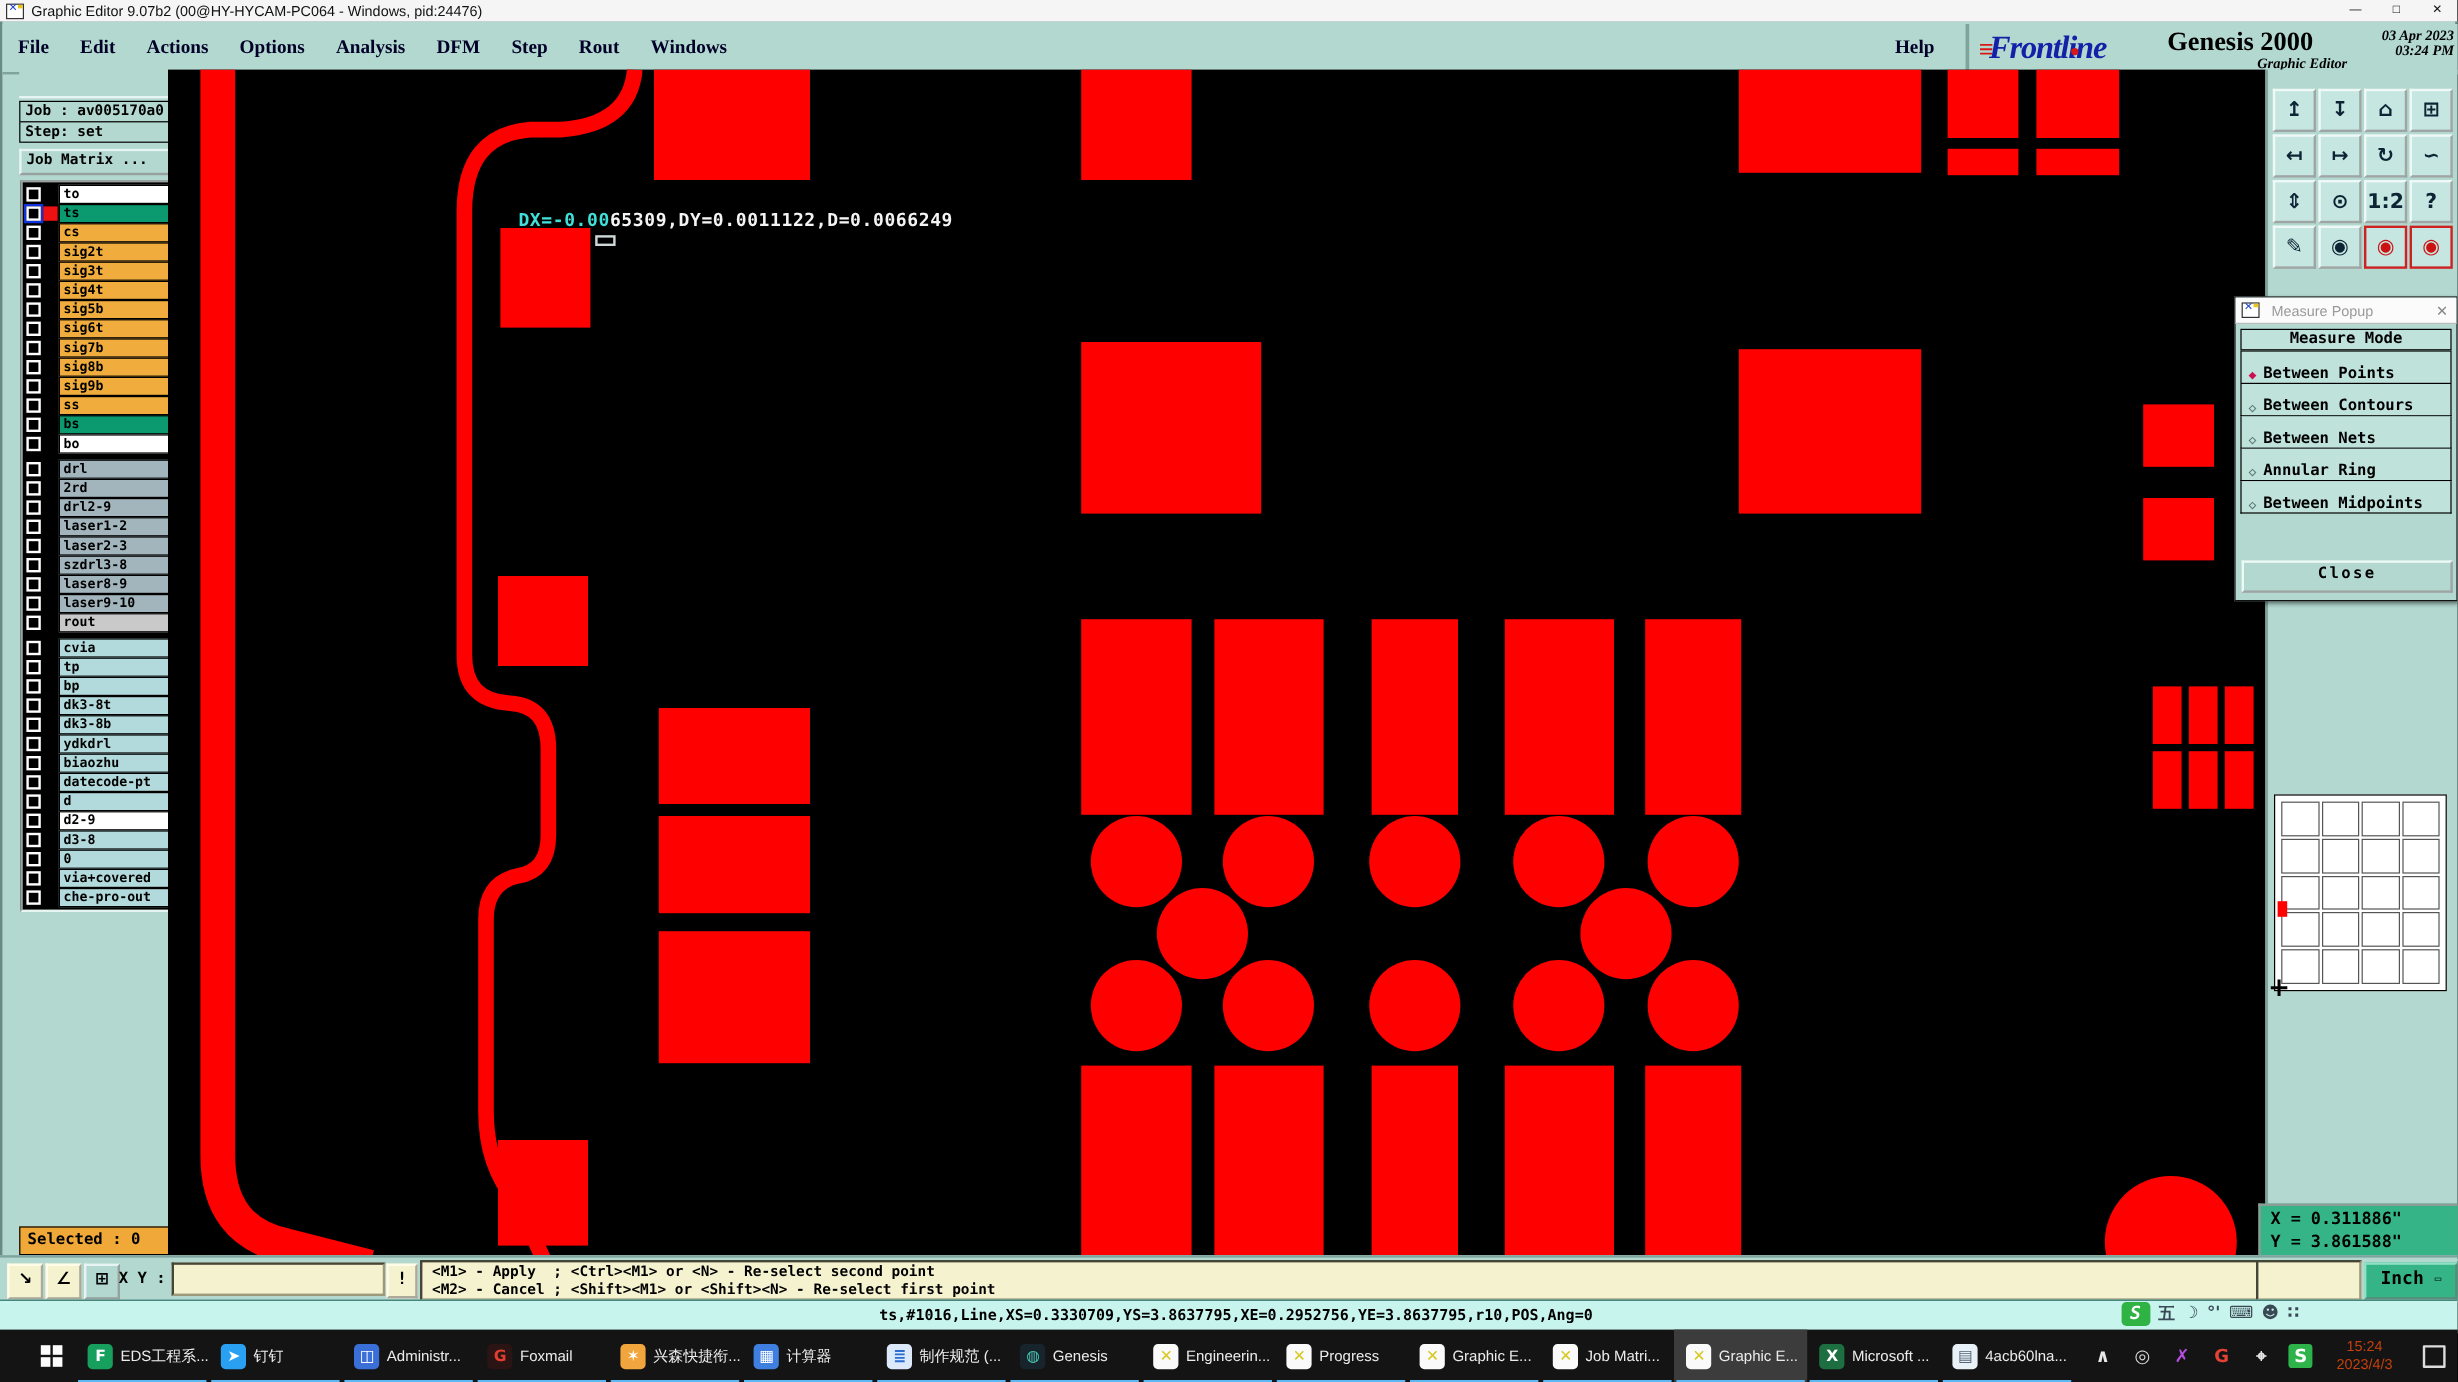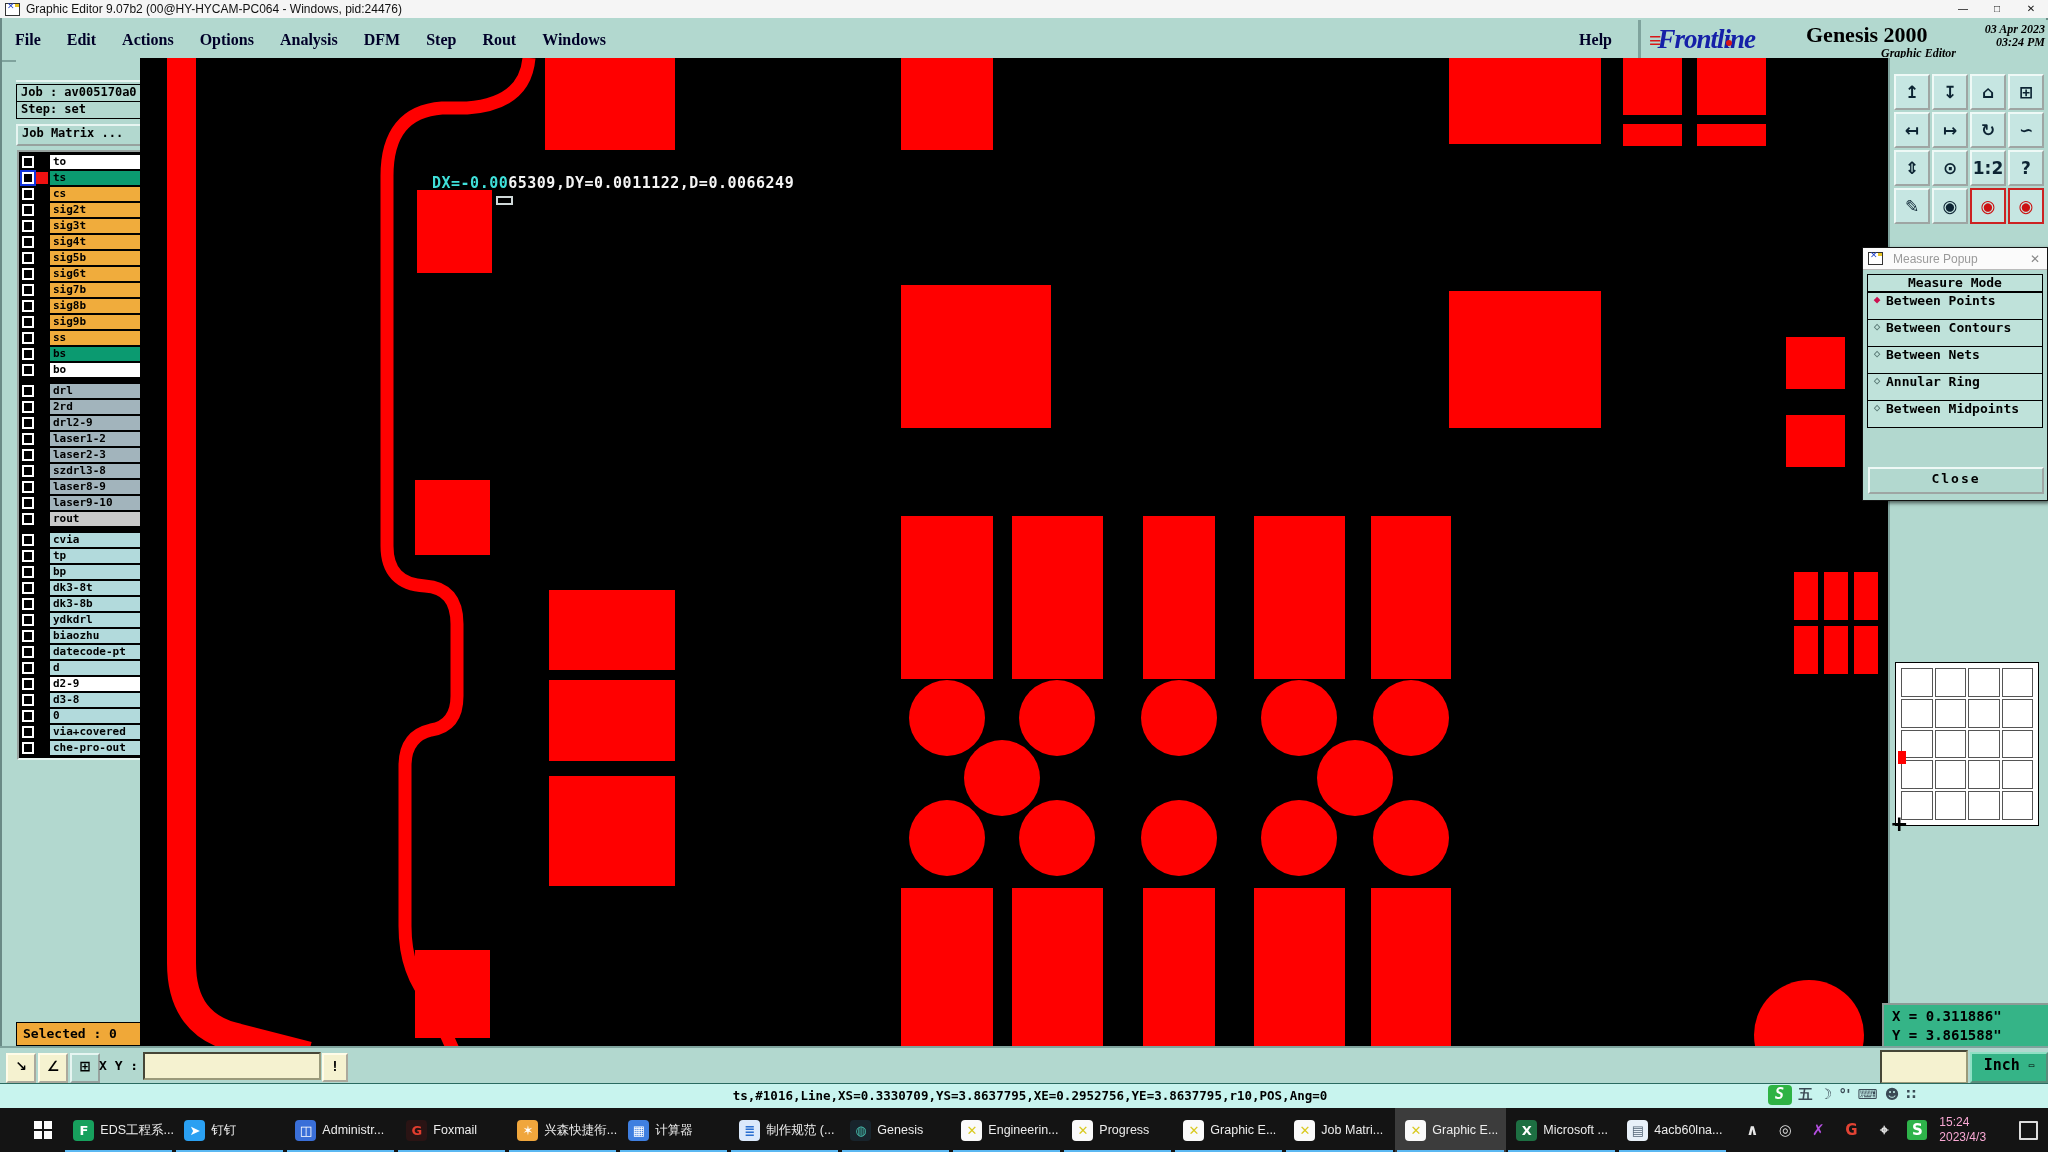--- a/index.html
+++ b/index.html
@@ -71,21 +71,21 @@
             font-weight:bold;font-size:14px;line-height:19px;color:#000;padding:2px 0 0 8px;white-space:pre;}
   
   .popup{left:1862px;top:247px;width:184px;height:252px;background:#b2d8cf;border:1px solid #111;box-shadow:2px 2px 4px rgba(0,0,0,.6);}
   .ptitle{height:21px;background:#fbfbfb;display:flex;align-items:center;font-family:"Liberation Sans",sans-serif;
           font-size:12px;color:#9a9a9a;border-bottom:1px solid #bbb;}
   .ptitle .txt{margin-left:4px;}
   .pclosex{margin-left:auto;margin-right:7px;color:#888;font-size:12px;}
   .phead{margin:4px 4px 0 4px;border:1px solid #000;background:#bfe2da;font-weight:bold;font-size:13px;
          text-align:center;height:16px;line-height:15px;color:#000;}
   .popt{margin:0 4px;border:1px solid #000;border-top:none;background:#bfe2da;height:26px;display:flex;
-        align-items:flex-start;font-weight:bold;font-size:13px;color:#000;}
+        align-items:flex-end;font-weight:bold;font-size:13px;color:#000;}
   .popt:first-of-type{border-top:1px solid #000;}
   .radio{width:18px;text-align:center;color:#5a7a76;font-size:11px;}
   .radio:before{content:"◇";}
   .popt.on .radio:before{content:"◆";color:#cc1050;}
   .pclose{position:absolute;left:5px;bottom:6px;width:172px;height:23px;background:#b2d8cf;border:2px outset #eef9f6;
           font-weight:bold;font-size:13px;text-align:center;line-height:20px;letter-spacing:2px;color:#000;}
   
   .bbar{left:0;top:1046px;width:2048px;height:37px;background:#b2d8cf;border-top:2px solid #7fa39d;}
   .bbtn{position:absolute;top:5px;width:26px;height:26px;background:#f5f2d0;border:2px outset #fffce8;
         font-weight:bold;font-size:14px;text-align:center;line-height:23px;color:#000;font-family:"DejaVu Sans",sans-serif;}
@@ -116,21 +116,21 @@
   .winlogo i{background:#fdfdfd;}
   .titem{width:111px;display:flex;align-items:center;position:relative;flex:none;}
   .titem.active{background:#3c3c3c;}
   .titem:after{content:"";position:absolute;left:2px;right:2px;bottom:0;height:2px;background:#5bb8f2;}
   .ticon{width:21px;height:21px;border-radius:4px;margin:0 6px 0 10px;flex:none;display:flex;align-items:center;
          justify-content:center;font-weight:bold;font-size:13px;font-family:"DejaVu Sans",sans-serif;}
   .tlabel{color:#ececec;font-size:12.5px;white-space:nowrap;overflow:hidden;}
   .tray{margin-left:14px;display:flex;align-items:center;gap:13px;}
   .trayicon{font-size:15px;font-weight:bold;font-family:"DejaVu Sans",sans-serif;width:20px;height:20px;
             display:flex;align-items:center;justify-content:center;border-radius:3px;}
-  .clock{margin-left:12px;width:72px;text-align:left;color:#f9a8d4;font-size:12px;line-height:15px;align-self:center;}
+  .clock{margin-left:12px;width:72px;text-align:center;color:#c2410c;font-size:12px;line-height:15px;align-self:center;}
   .notif{width:17px;height:15px;border:2px solid #ddd;margin:0 10px 0 18px;align-self:center;border-radius:1px;}
 </style>
 </head>
 <body>
 
 <div class="abs titlebar">
   <span class="titleicon"></span>
   <span>Graphic Editor 9.07b2 (00@HY-HYCAM-PC064 - Windows, pid:24476)</span>
   <span class="wctrl">
     <span>—</span>
@@ -714,20 +714,21 @@
   <div class="pclose">Close</div>
 </div>
 
 <div class="abs bbar">
   <div class="bbtn" style="left:6px;">↘</div>
   <div class="bbtn" style="left:38px;">∠</div>
   <div class="bbtn teal" style="left:70px;">⊞</div>
   <span class="xylabel">X Y :</span>
   <input class="xyinput" type="text" value="" style="">
   <div class="bangbtn">!</div>
+  <div class="hintbox"><span>&lt;M1&gt; - Apply  ; &lt;Ctrl&gt;&lt;M1&gt; or &lt;N&gt; - Re-select second point</span><br><span>&lt;M2&gt; - Cancel ; &lt;Shift&gt;&lt;M1&gt; or &lt;Shift&gt;&lt;N&gt; - Re-select first point</span></div>
   <div class="creampad"></div>
   <div class="inchbtn"><span>Inch</span> <span class="sq">▭</span></div>
 </div>
 
 <div class="abs statusline">
   <div class="statustext">ts,#1016,Line,XS=0.3330709,YS=3.8637795,XE=0.2952756,YE=3.8637795,r10,POS,Ang=0</div>
   <div class="ime">
     <span class="imeS">S</span>
     <span style="display:flex;gap:7px;">
 

